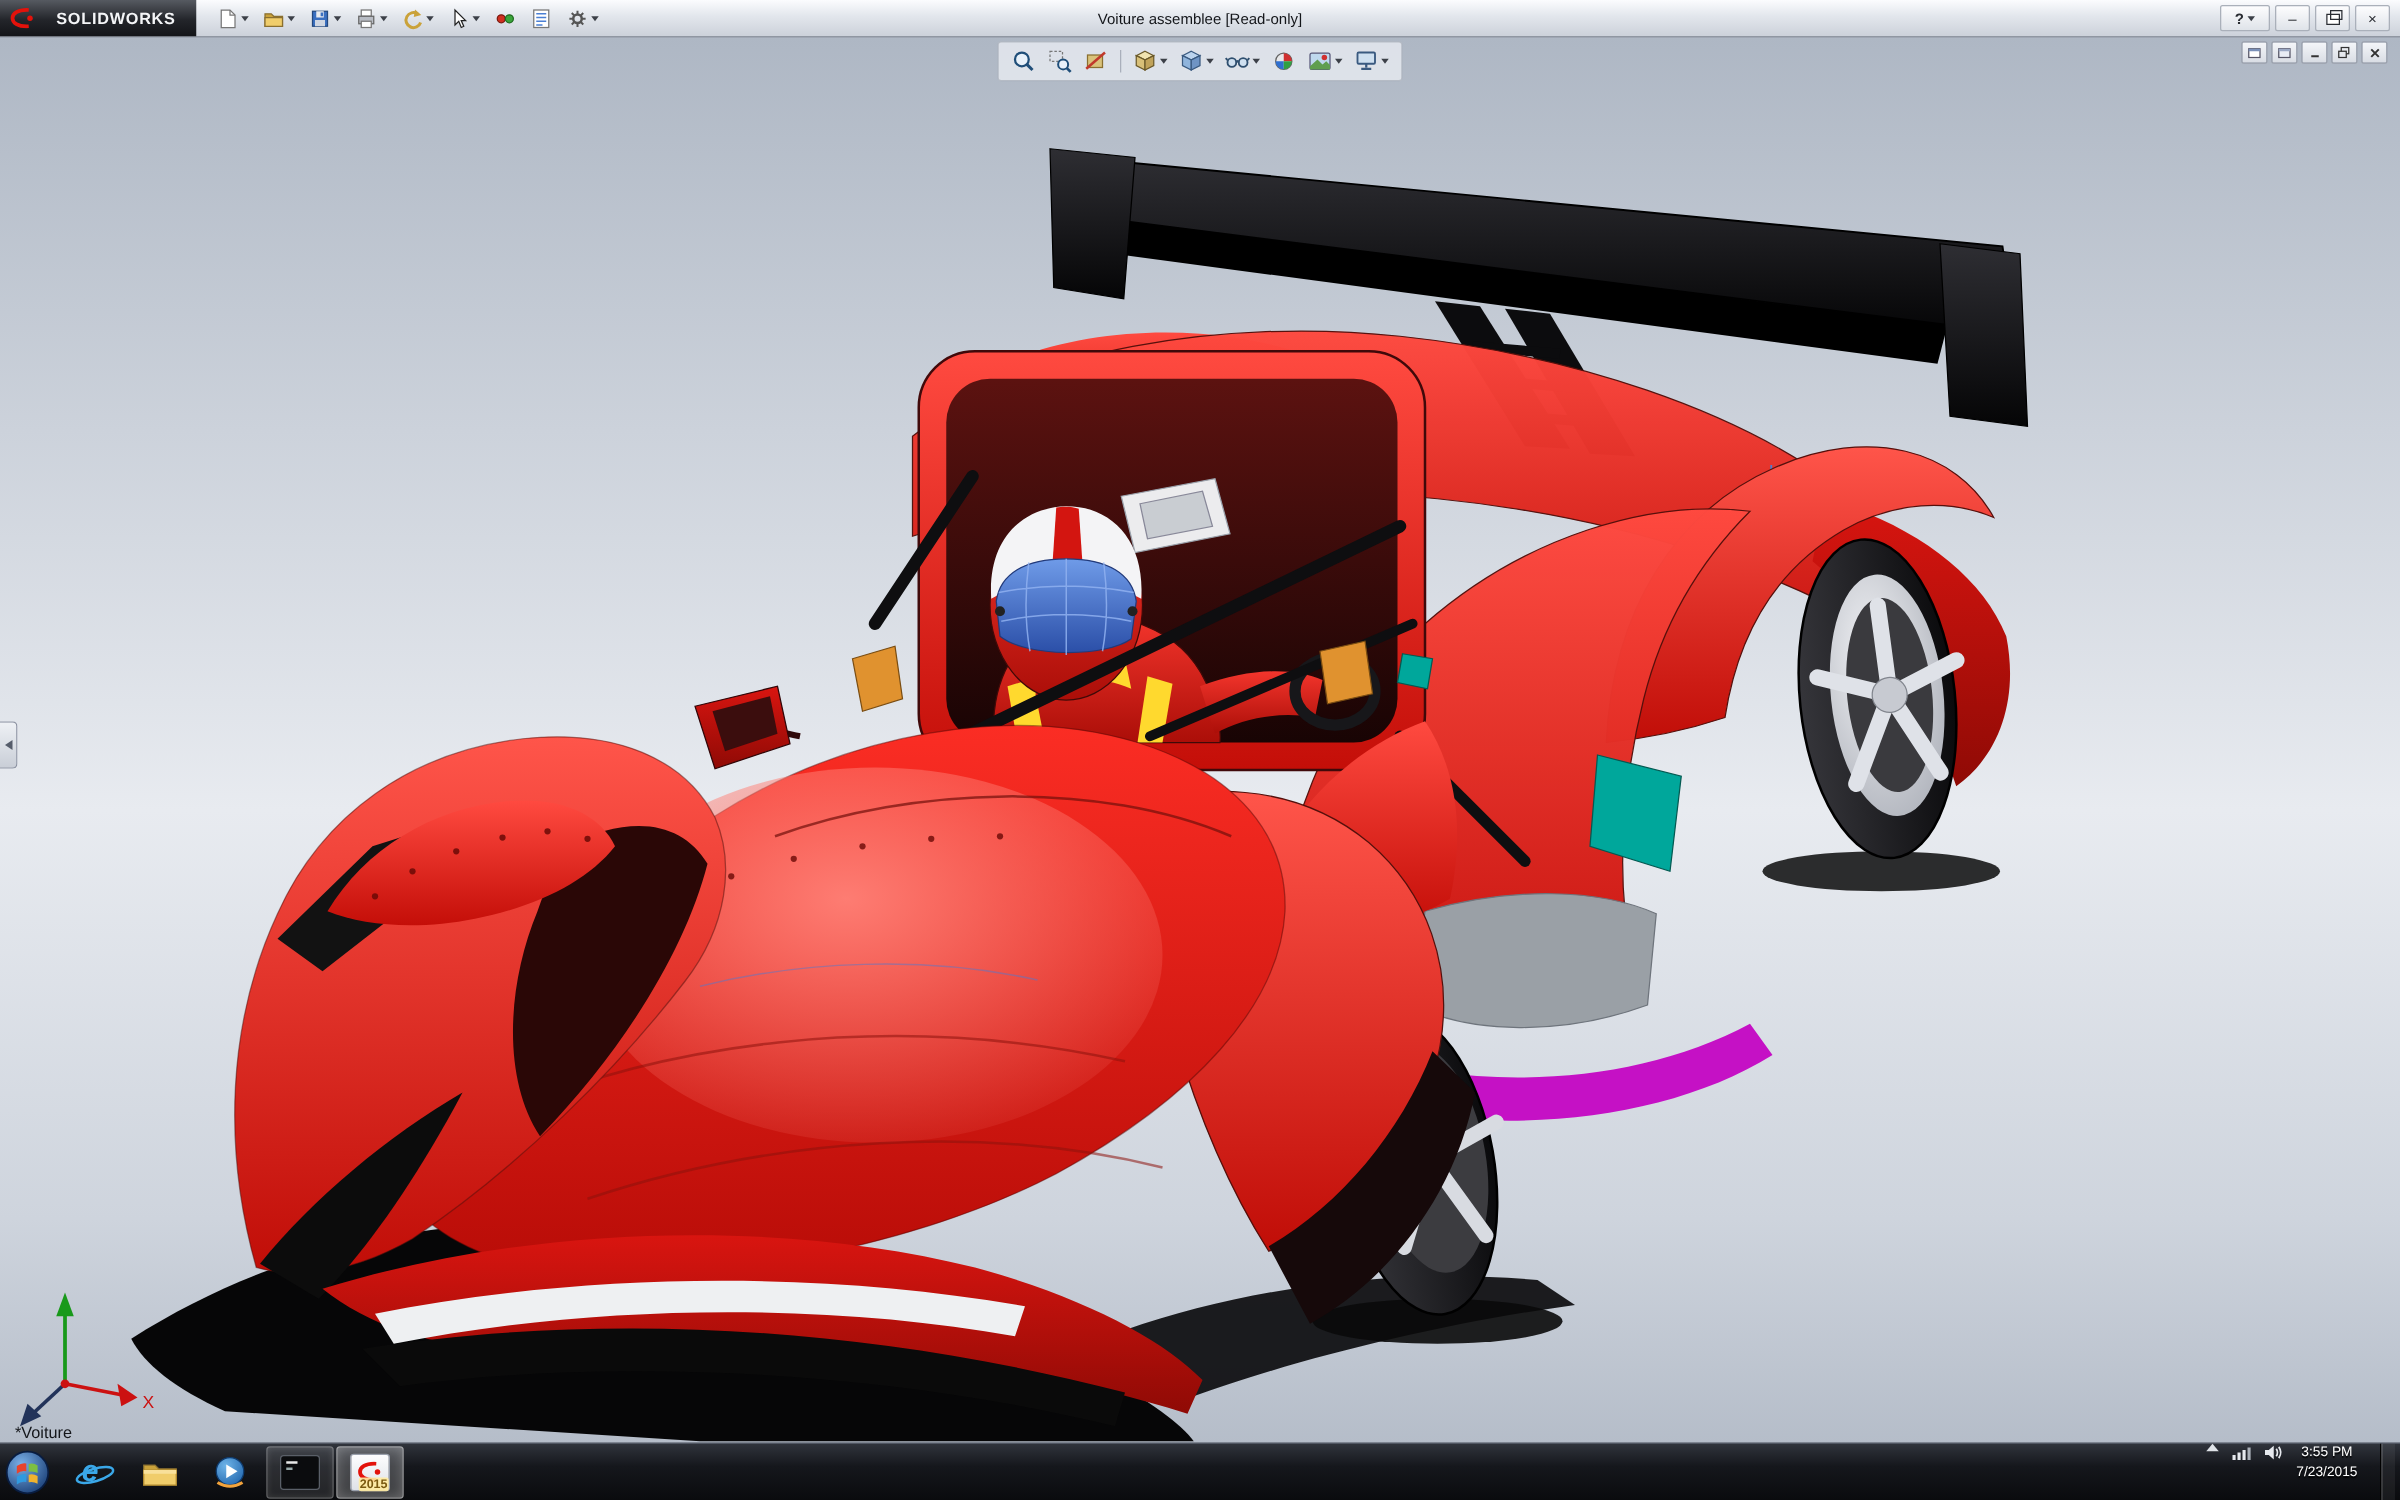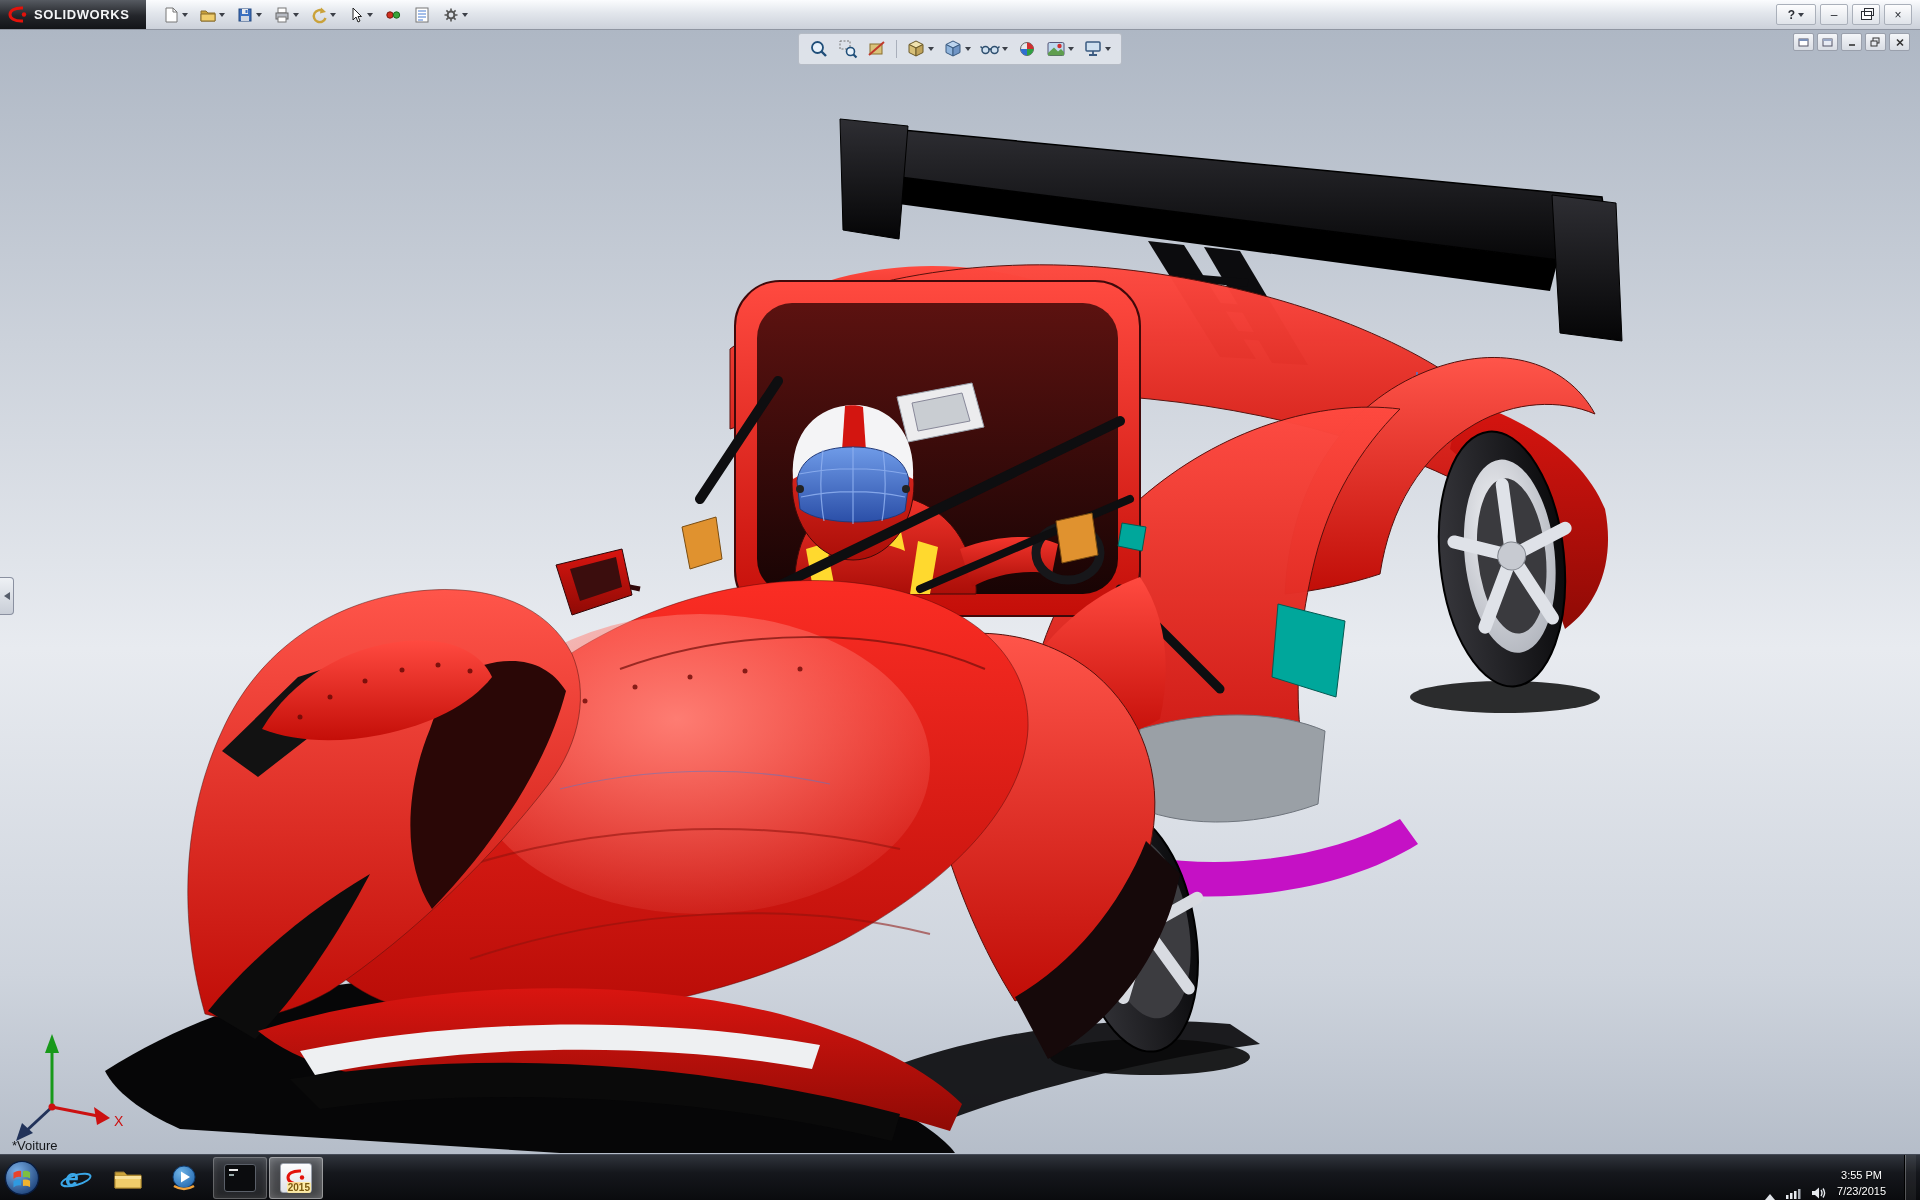--- a/index.html
+++ b/index.html
@@ -3,21 +3,21 @@
 <meta charset="utf-8">
 <style>
   html,body{margin:0;padding:0;}
   body{width:1920px;height:1200px;overflow:hidden;position:relative;
        font-family:"Liberation Sans", sans-serif;background:#000;}
 
   
   .titlebar{position:absolute;top:0;left:0;right:0;height:29px;
     background:linear-gradient(#fbfcfe,#e2e6ec 45%,#ccd1da);
     border-bottom:1px solid #8f95a1;display:flex;align-items:center;z-index:40;}
-  .brand{height:29px;display:flex;align-items:center;gap:6px;padding:0 16px 0 8px;
+  .brand{height:29px;display:flex;align-items:center;gap:17px;padding:0 16px 0 8px;
     background:linear-gradient(#565a61,#23252a 55%,#131418);color:#fff;}
   .brand-text{font-size:13px;font-weight:bold;letter-spacing:.6px;color:#f4f5f7;}
   .qat{display:flex;align-items:center;gap:3px;padding-left:12px;}
   .tool{display:flex;align-items:center;gap:2px;height:24px;padding:1px 3px;border:1px solid transparent;border-radius:2px;}
   .caret{width:0;height:0;border-left:3px solid transparent;border-right:3px solid transparent;border-top:4px solid #3c4048;}
   .title-text{position:absolute;left:0;right:0;text-align:center;font-size:12px;color:#14161a;pointer-events:none;}
   .win-controls{margin-left:auto;display:flex;align-items:center;gap:4px;padding-right:8px;z-index:2;}
   .wbtn{min-width:26px;height:19px;display:flex;align-items:center;justify-content:center;
     font-size:12px;color:#2a2d33;border:1px solid #aab0ba;border-radius:2px;
     background:linear-gradient(#fdfdfe,#dfe3e9);}
@@ -49,21 +49,21 @@
   .view-label{position:absolute;left:12px;bottom:2px;font-size:13px;color:#14161a;z-index:20;}
 
   
   .taskbar{position:absolute;left:0;right:0;bottom:0;height:45px;z-index:40;
     background:linear-gradient(#30343c,#15171c 40%,#0a0b0e);
     border-top:1px solid #464c58;display:flex;align-items:center;}
   .start-orb{width:44px;height:45px;display:flex;align-items:center;justify-content:center;}
   .task-item{width:52px;height:40px;margin:0 1px;display:flex;align-items:center;justify-content:center;border-radius:3px;border:1px solid transparent;}
   .task-item.running{background:rgba(255,255,255,.10);border-color:rgba(255,255,255,.28);box-shadow:inset 0 0 6px rgba(255,255,255,.12);}
   .task-item.active{background:rgba(255,255,255,.22);border-color:rgba(255,255,255,.45);box-shadow:inset 0 0 9px rgba(255,255,255,.25);}
-  .tray{margin-left:auto;display:flex;align-items:flex-end;gap:10px;padding-right:4px;height:100%;}
+  .tray{margin-left:auto;display:flex;align-items:flex-start;gap:10px;padding-right:4px;height:100%;}
   .tray-expand{width:0;height:0;border-left:5px solid transparent;border-right:5px solid transparent;border-bottom:6px solid #dfe3e8;}
   .clock{color:#fff;font-size:11px;text-align:center;line-height:1.45;text-shadow:0 1px 1px #000;}
   .show-desktop{width:11px;height:45px;margin-left:8px;border-left:1px solid #000;
     box-shadow:inset 1px 0 0 rgba(255,255,255,.25);background:rgba(255,255,255,.06);}
 
   .sw-task-icon{width:30px;height:28px;background:linear-gradient(#fdfdfe,#dfe2e8);border:1px solid #9aa0ac;border-radius:3px;
     position:relative;display:flex;align-items:center;justify-content:center;}
   .sw-task-year{position:absolute;right:0px;bottom:-1px;font-size:10px;font-weight:bold;color:#7a5a10;
     background:rgba(255,235,160,.9);padding:0 1px;border-radius:2px;line-height:1.1;}
   .cmd-icon{width:30px;height:26px;background:#0b0c0e;border:1px solid #5a5f68;border-radius:3px;position:relative;}
@@ -140,20 +140,21 @@
       </svg>
     </div>
     <div class="tool">
       <svg width="18" height="18" viewBox="0 0 18 18">
         <circle cx="9" cy="9" r="3.4" fill="none" stroke="#555" stroke-width="2"></circle>
         <path d="M9,2.5 v3 M9,12.5 v3 M2.5,9 h3 M12.5,9 h3 M4.4,4.4 l2,2 M11.6,11.6 l2,2 M13.6,4.4 l-2,2 M6.4,11.6 l-2,2" stroke="#555" stroke-width="1.6"></path>
       </svg>
         <span class="caret"></span>
     </div>
   </div>
+  <div class="title-text">Voiture assemblee [Read-only]</div>
   <div class="win-controls">
     <div class="wbtn help-btn">
       <span>?</span>
       <span class="caret"></span>
     </div>
     <div class="wbtn">
         <span>–</span>
       </div>
     <div class="wbtn">
         <span class="restore-glyph"></span>

